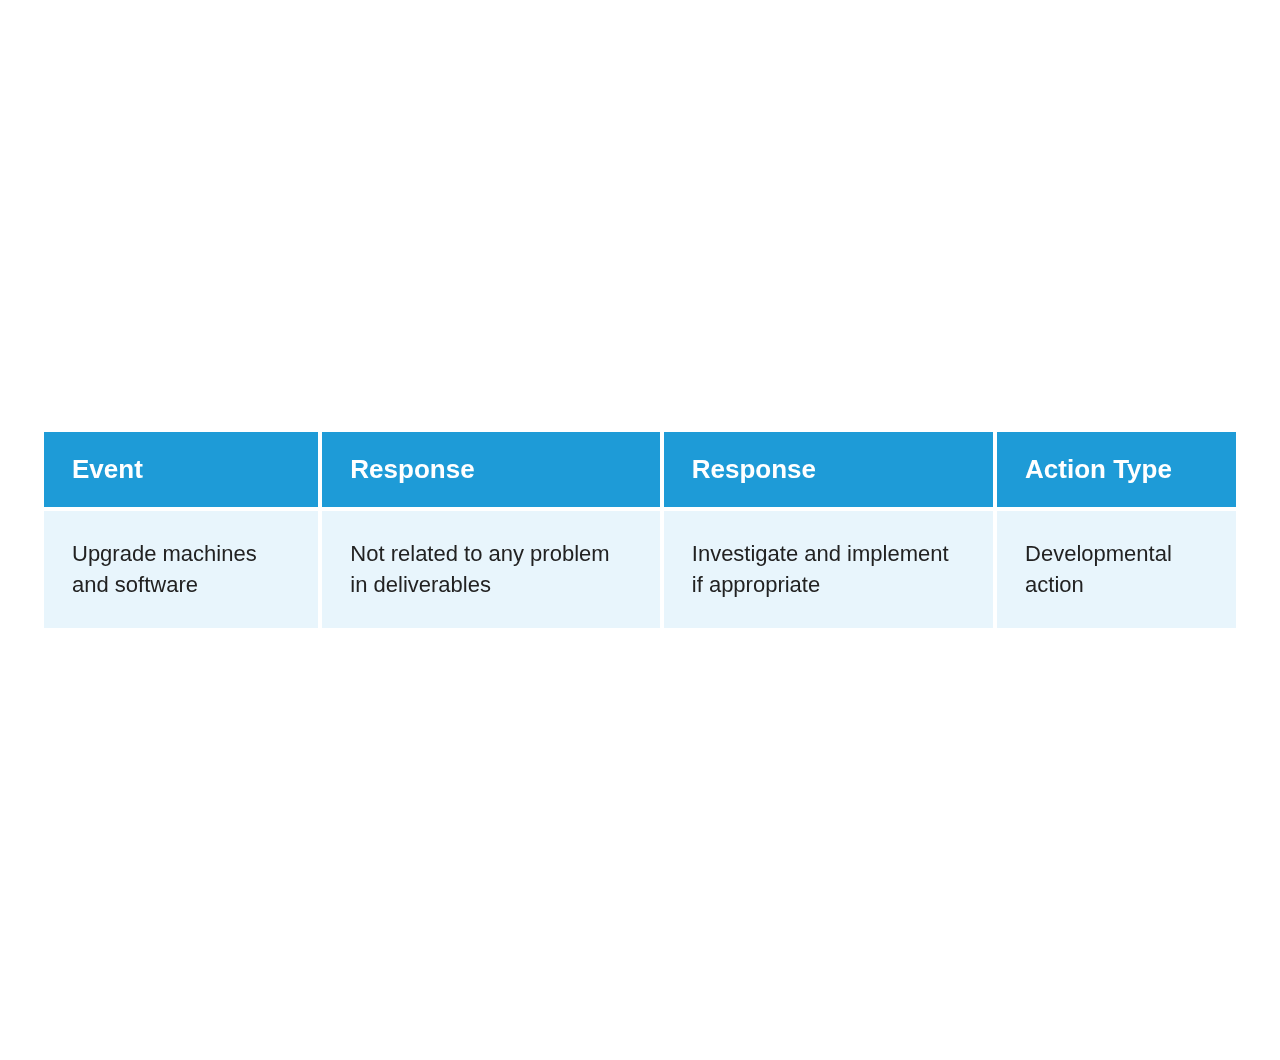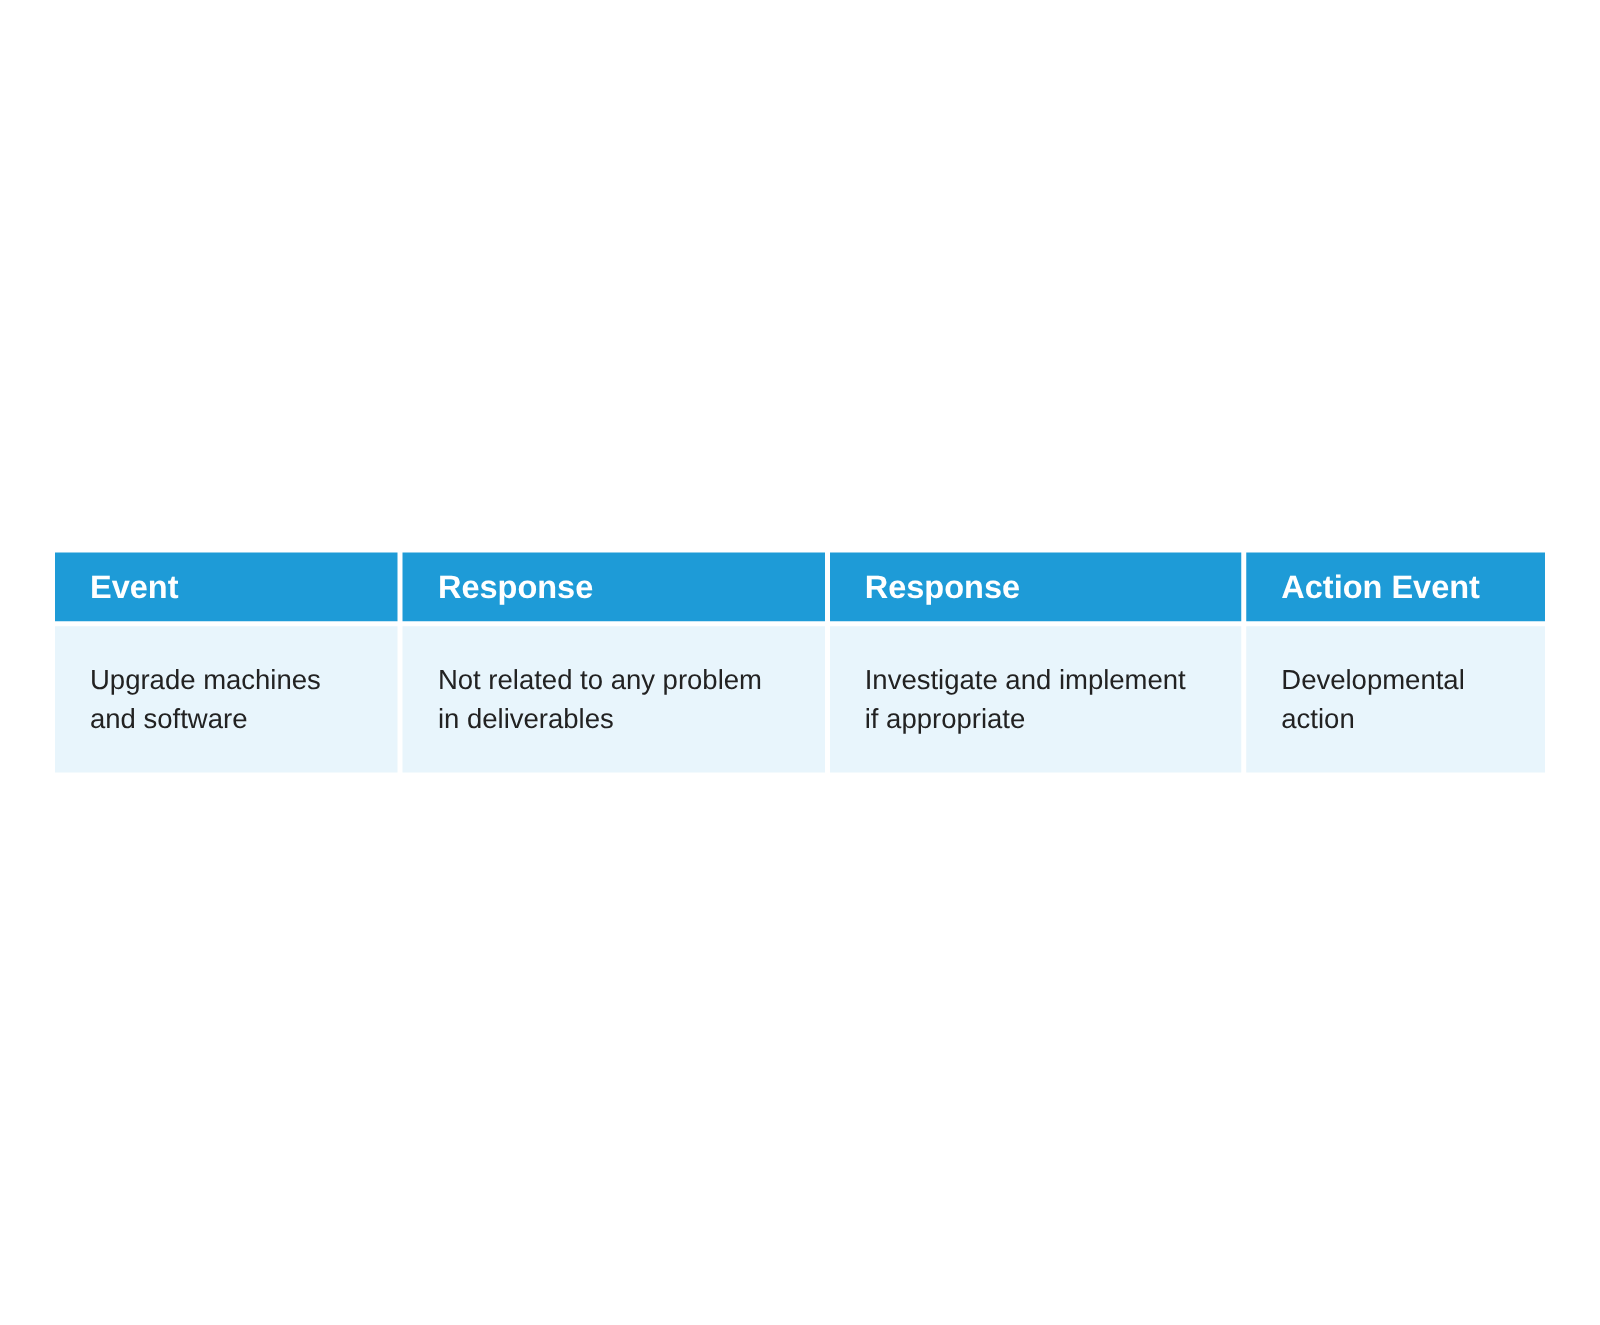--- a/index.html
+++ b/index.html
@@ -28,21 +28,21 @@
       width: 100%;
       border-collapse: separate;
       border-spacing: 4px;
     }
 
     thead tr th {
       background-color: #1e9bd7;
       color: #ffffff;
       font-size: 26px;
       font-weight: bold;
-      padding: 12px 28px;
+      padding: 22px 28px;
       text-align: left;
       vertical-align: middle;
     }
 
     tbody tr td {
       background-color: #def0f8;
       font-size: 22px;
       color: #222;
       padding: 28px 28px;
       vertical-align: middle;
@@ -60,21 +60,21 @@
 </head>
 <body>
 
 <div class="table-wrapper">
   <table>
     <thead>
       <tr>
         <th>Event</th>
         <th>Response</th>
         <th>Response</th>
-        <th>Action Event</th>
+        <th>Action Type</th>
       </tr>
     </thead>
     <tbody id="table-body">
         <tr>
           <td>Upgrade machines and software</td>
           <td>Not related to any problem in deliverables</td>
           <td>Investigate and implement if appropriate</td>
           <td>Developmental action</td>
         </tr>
       </tbody>

